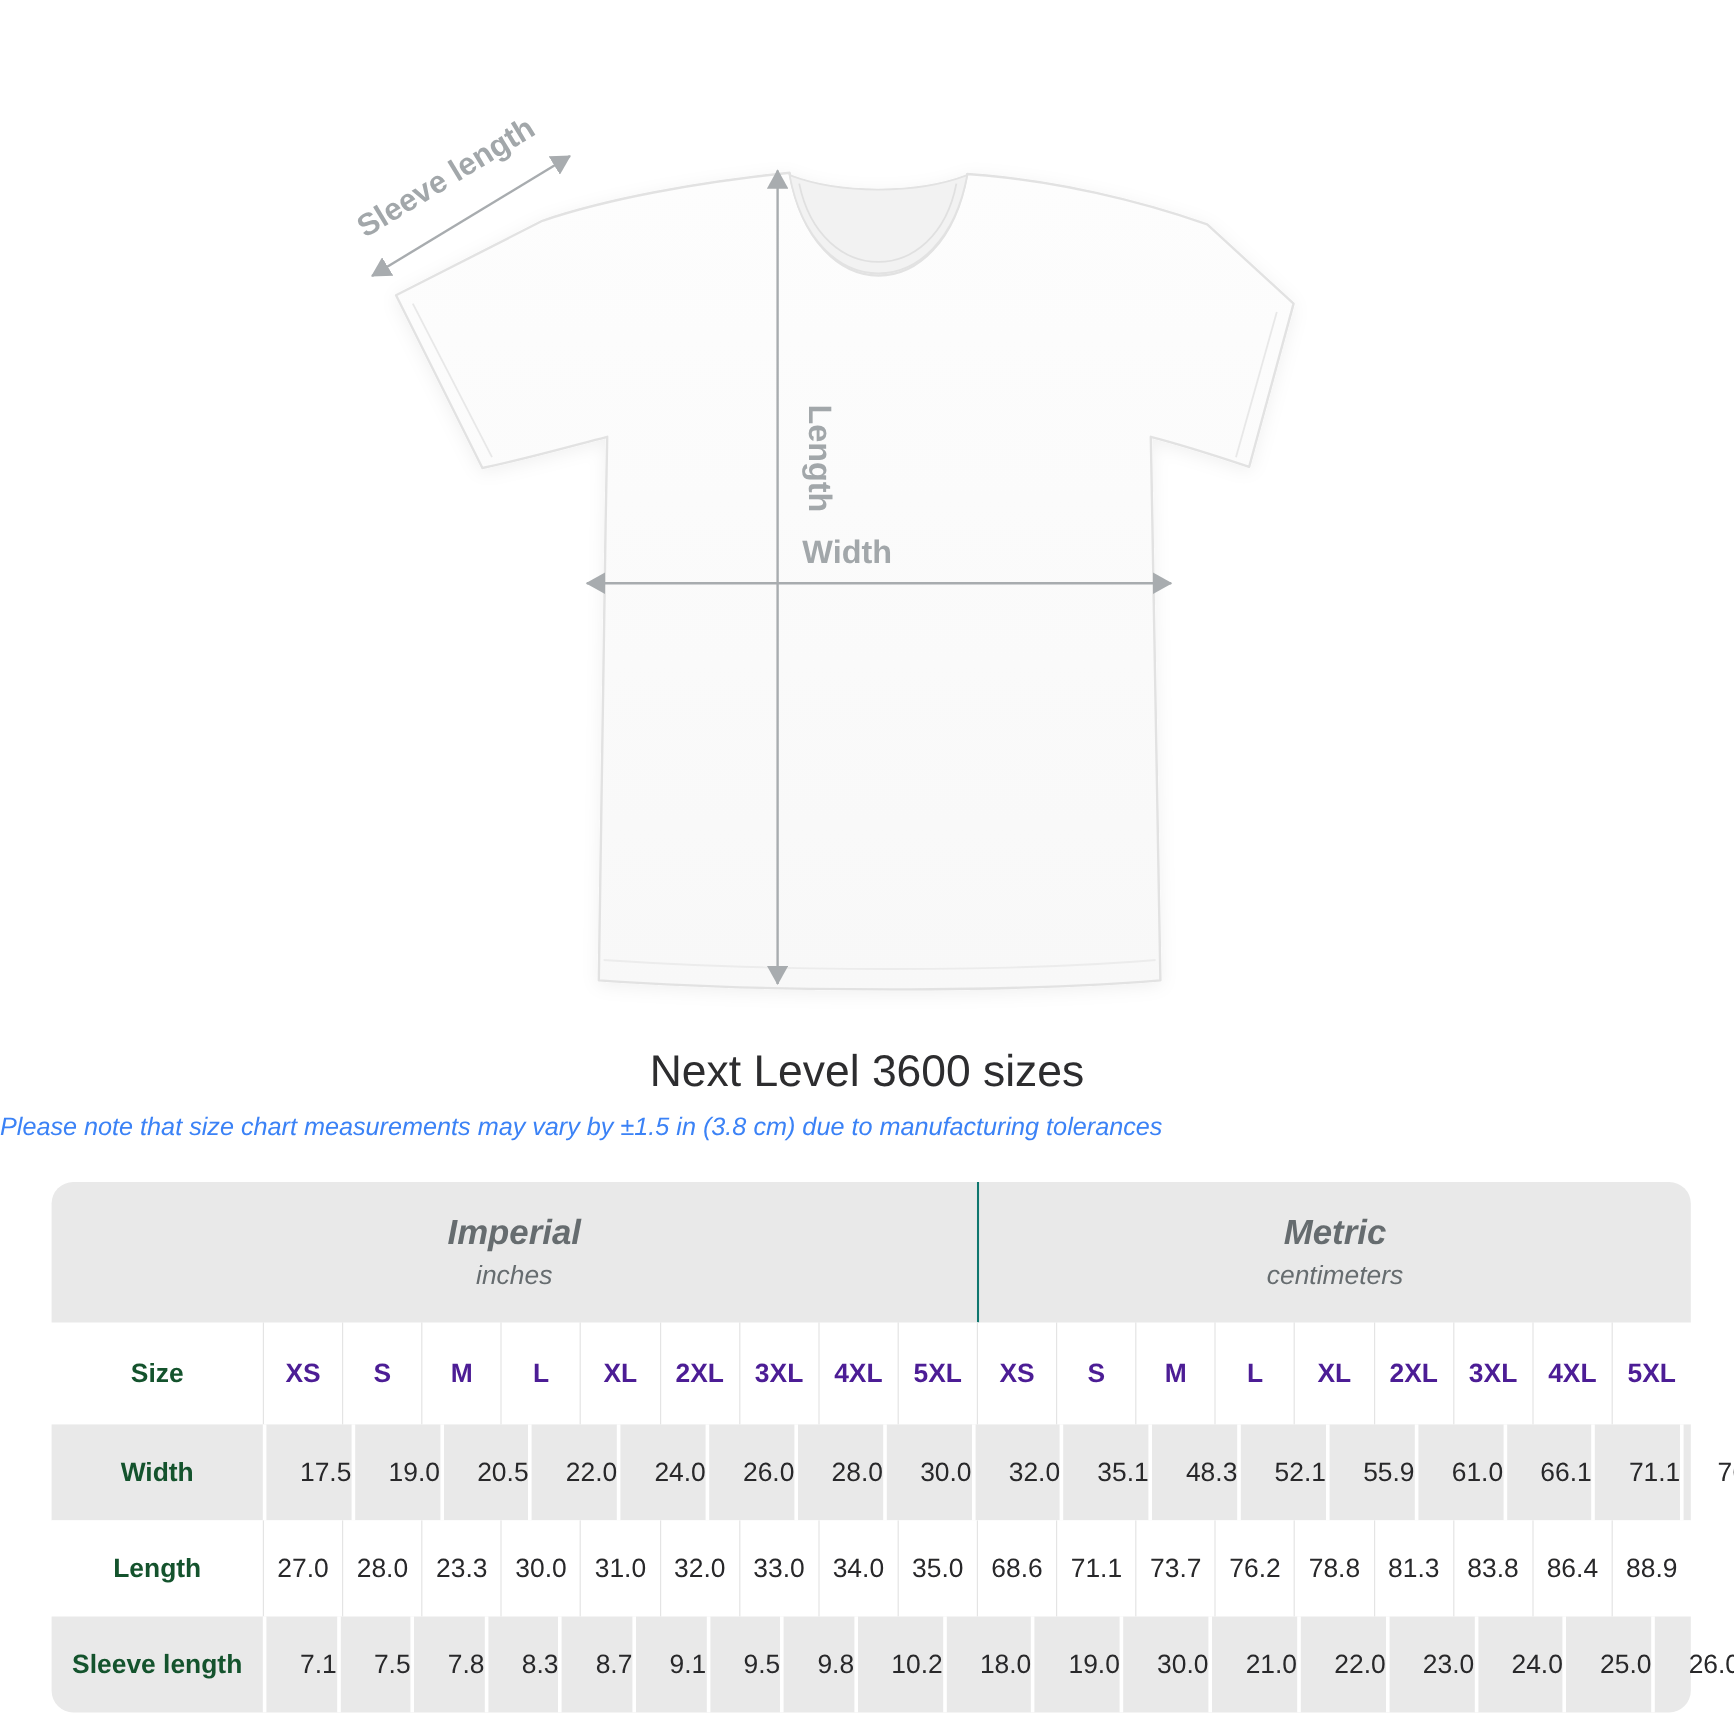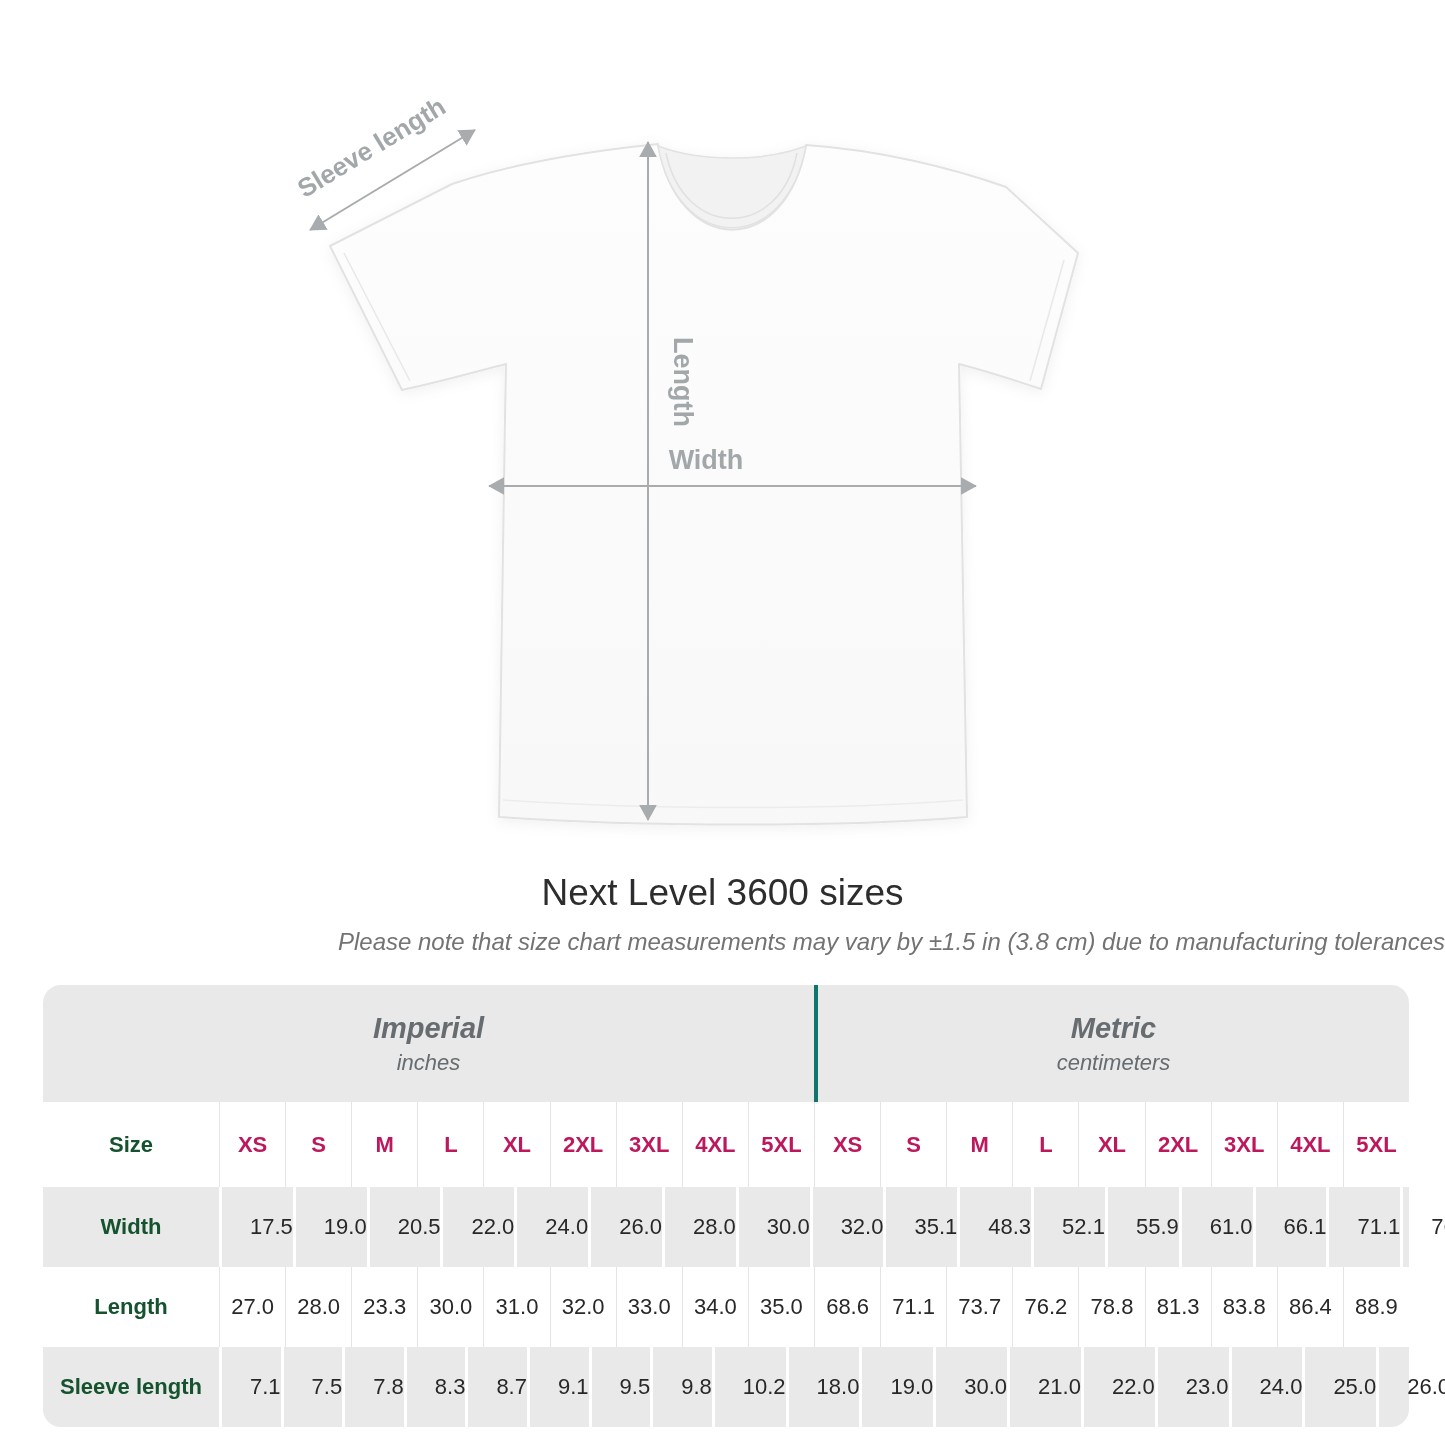--- a/index.html
+++ b/index.html
@@ -13,51 +13,51 @@
   }
   .diagram { position: absolute; top: 0; left: 0; }
 
   .title {
     position: absolute; top: 872px; left: 0; width: 100%;
     margin: 0; text-align: center;
     font-size: 37px; font-weight: 400; color: var(--ink, #2d2d2f);
   }
   .subtitle {
     position: absolute; top: 928px; left: 0; width: 100%;
-    margin: 0; text-align: right;
-    font-size: 24px; font-style: italic; color: #737373;
+    margin: 0; text-align: left;
+    font-size: 21px; font-style: italic; color: #3b82f6;
   }
 
   .size-table { position: absolute; left: 43px; top: 985px; width: 1366px; }
 
   .thead {
     display: grid;
     grid-template-columns: 176px repeat(18, 1fr);
     height: 117px;
   }
   .hblock {
     display: flex; flex-direction: column; align-items: center; justify-content: center;
     background: var(--row-gray, #e9e9e9);
     color: #666c6f;
   }
   .hblock.imp { grid-column: 1 / 11; border-radius: 18px 0 0 0; }
-  .hblock.met { grid-column: 11 / 20; border-radius: 0 18px 0 0; border-left: 4px solid #0f766e; }
+  .hblock.met { grid-column: 11 / 20; border-radius: 0 18px 0 0; border-left: 2px solid #0f766e; }
   .hlabel { font-size: 29px; font-weight: 700; font-style: italic; }
   .hsub   { font-size: 22px; font-style: italic; margin-top: 5px; }
 
   .trow {
     display: grid;
     grid-template-columns: 176px repeat(18, 1fr);
   }
   .trow .cell {
     display: flex; align-items: center; justify-content: center;
     font-size: 22px; color: #28282a;
   }
   .trow .rlabel { font-weight: 700; color: #14532d; }
-  .trow .shead  { font-weight: 700; color: #be185d; font-size: 22px; }
+  .trow .shead  { font-weight: 700; color: #4c1d95; font-size: 22px; }
   .trow.white { background: #ffffff; }
   .trow.white .cell:not(:first-child) { border-left: 1px solid #e4e4e4; }
   .trow.gray { background: var(--row-gray, #e9e9e9); }
   .trow.gray .cell:not(:first-child) { border-left: 3px solid #ffffff; padding-left: 28px; }
   .row-size { height: 85px; }
   .row-data { height: 80px; }
   .trow.last { border-radius: 0 0 18px 18px; }
 </style>
 </head>
 <body>

